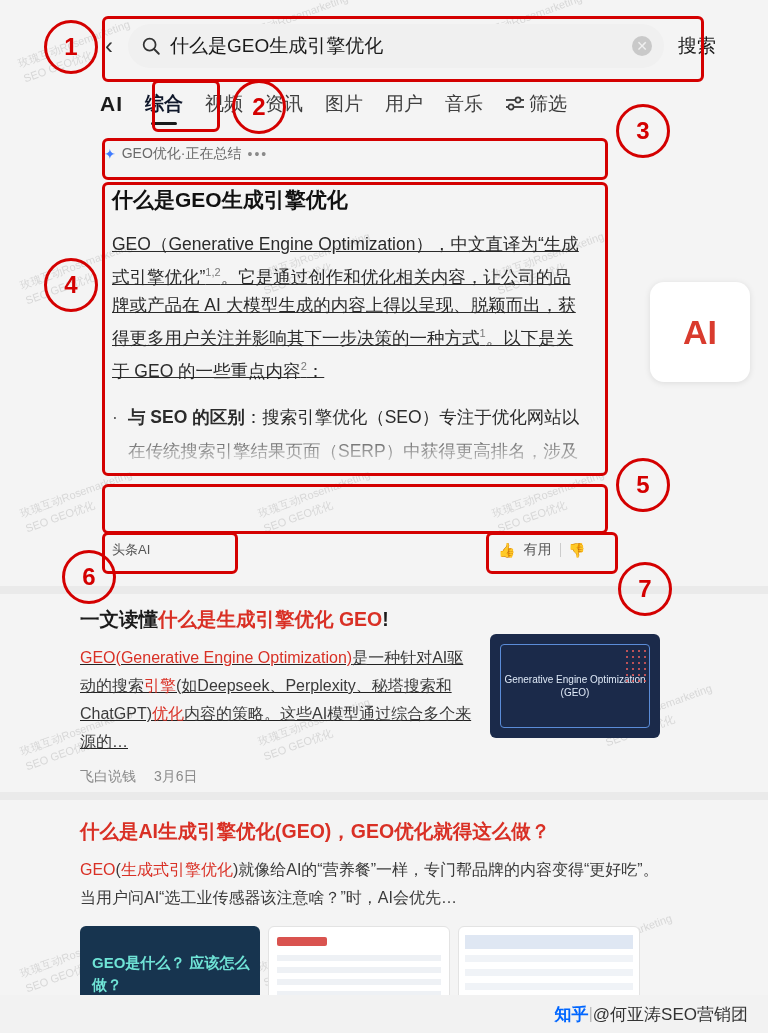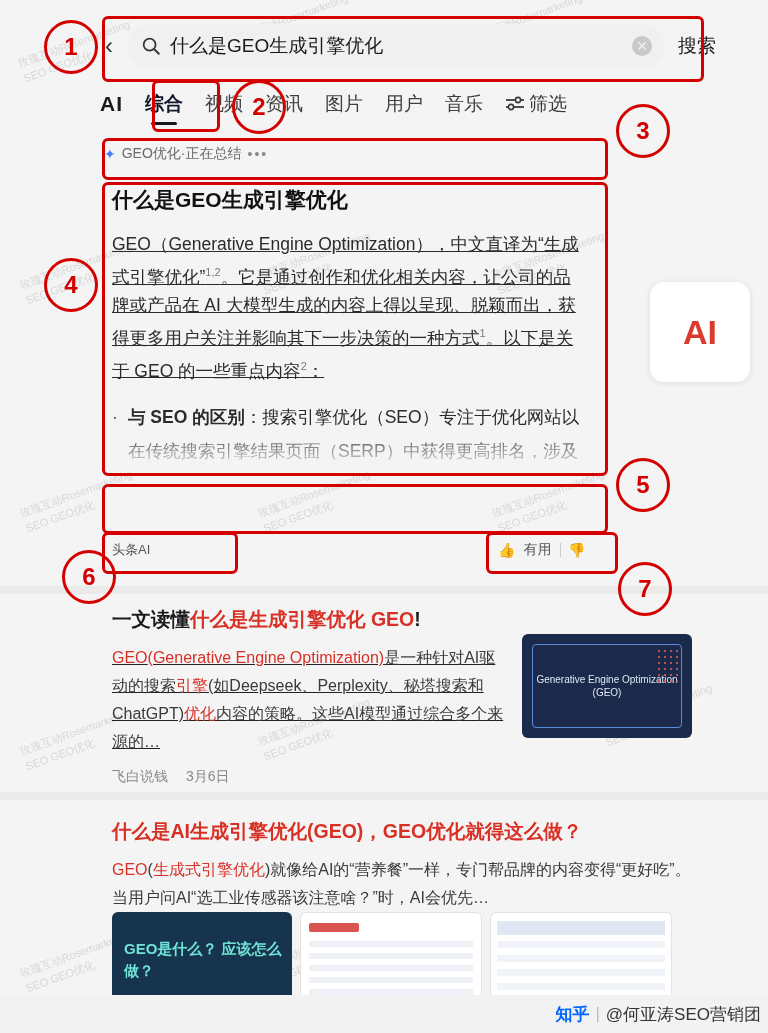--- a/index.html
+++ b/index.html
@@ -228,21 +228,21 @@
     color: #555;
     padding: 4px 10px;
   }
   .fb-sep {
     width: 1px; height: 14px; background: #ccc;
   }
 
   
   .result {
     position: absolute;
-    left: 112px;
+    left: 80px;
     width: 580px;
     background: transparent;
   }
   .result-title {
     font-size: 19.5px;
     font-weight: bold;
     line-height: 30px;
     color: #1a1a1a;
   }
   .hl { color: #d93025; }
@@ -296,20 +296,21 @@
   }
   .divider {
     position: absolute;
     left: 0; width: 768px; height: 8px;
     background: #eaeaea;
   }
 
   .gallery {
     display: flex;
     gap: 8px;
+    margin-top: 14px;
   }
   .gal {
     width: 180px; height: 104px;
     border-radius: 6px;
     flex: 0 0 auto;
     position: relative;
     overflow: hidden;
   }
   .gal1 { background: #17344f; }
   .gal1 .g1t {
@@ -395,25 +396,24 @@
 
   
   .bottom-bar {
     position: absolute;
     left: 0; bottom: 0;
     width: 768px; height: 38px;
     background: #f2f2f2;
     display: flex;
     align-items: center;
     justify-content: flex-end;
-    padding-right: 7px;
+    padding-right: 20px;
     box-sizing: border-box;
     font-size: 17px;
     color: #333;
-    gap: 6px;
   }
   .zhihu-logo {
     color: #0066ff;
     font-weight: bold;
     font-size: 17px;
   }
   .sep-v { color: #bbb; }
 </style>
 </head>
 <body>

